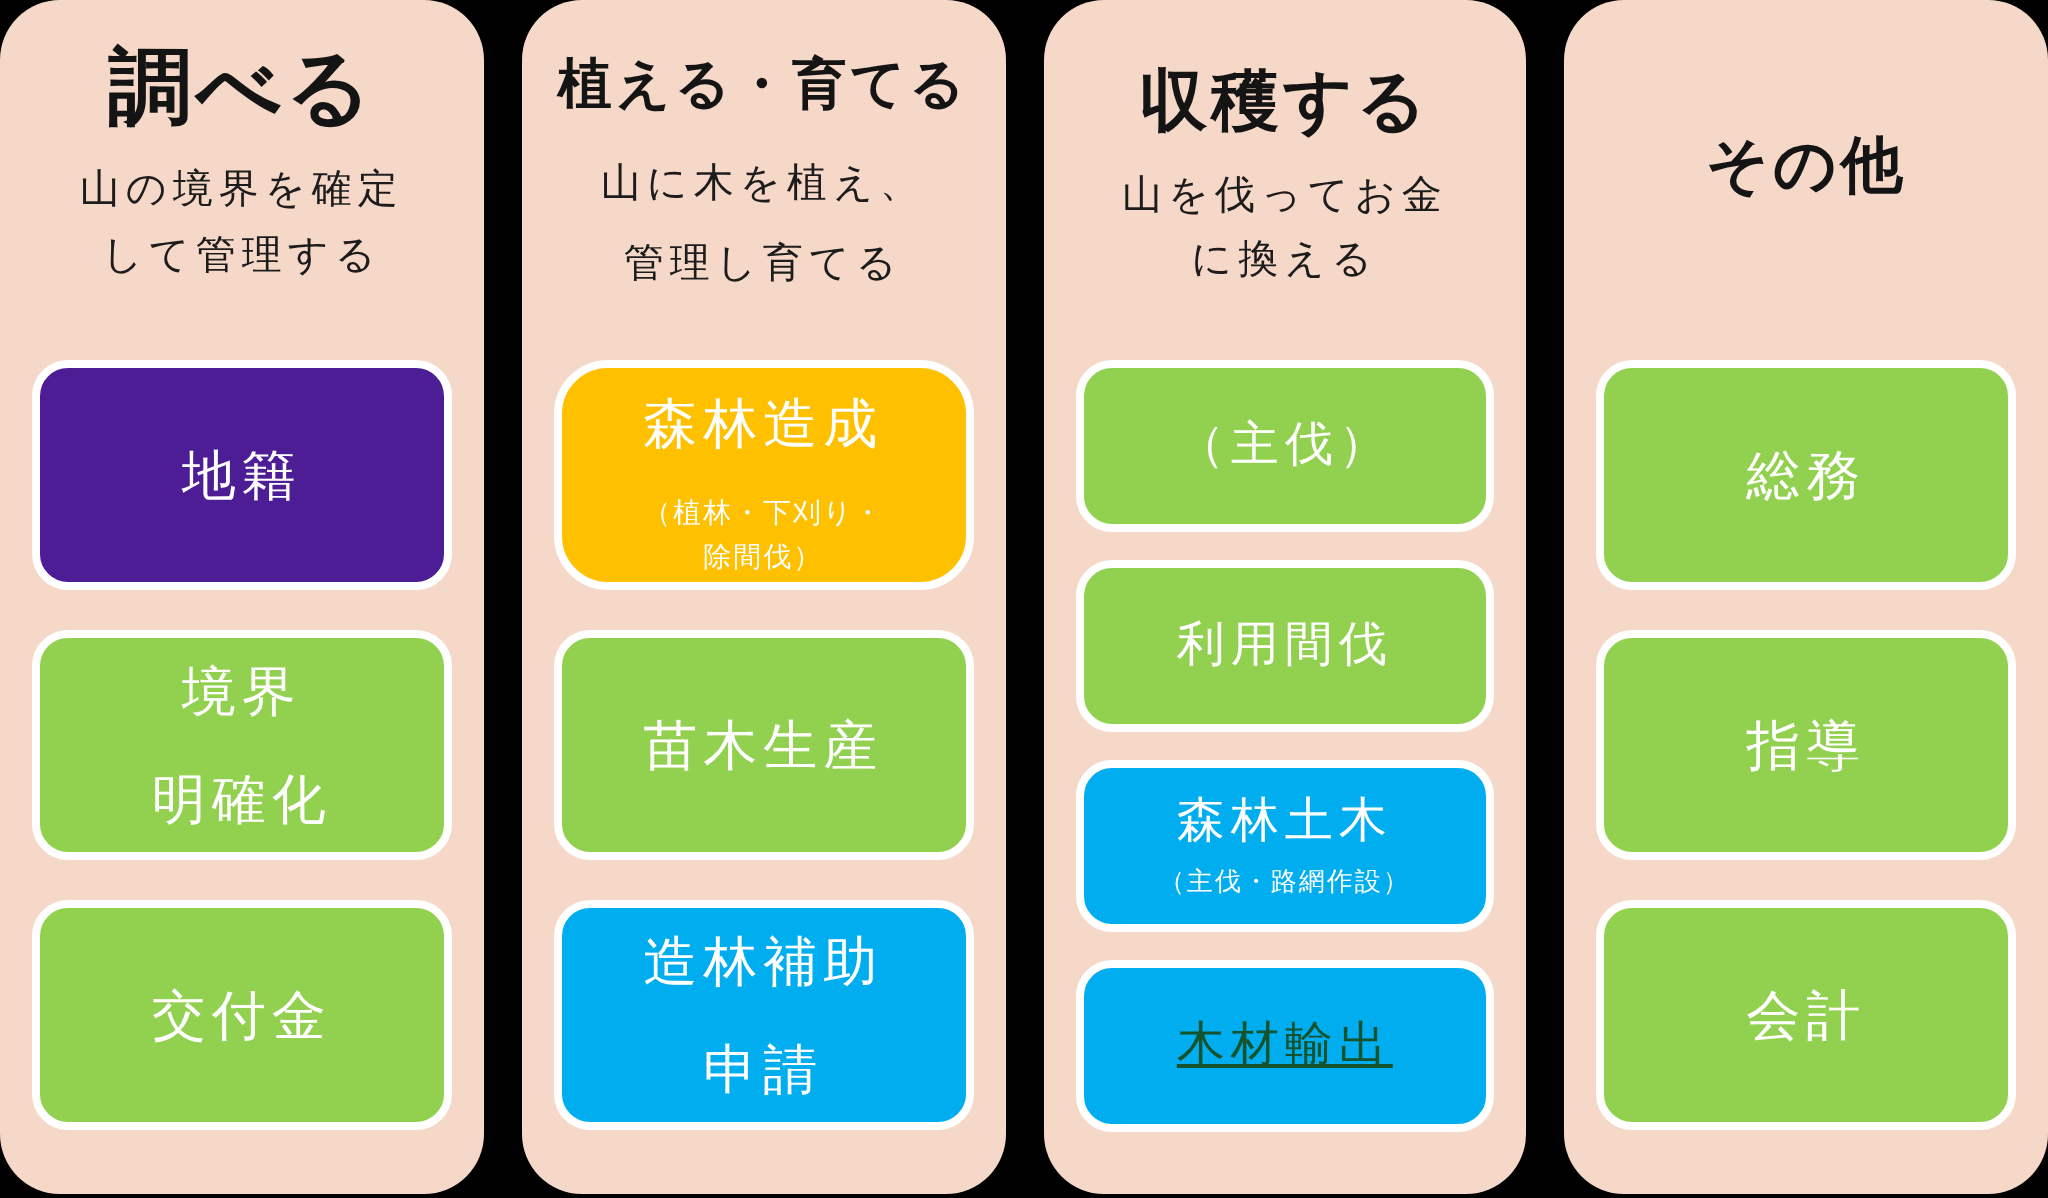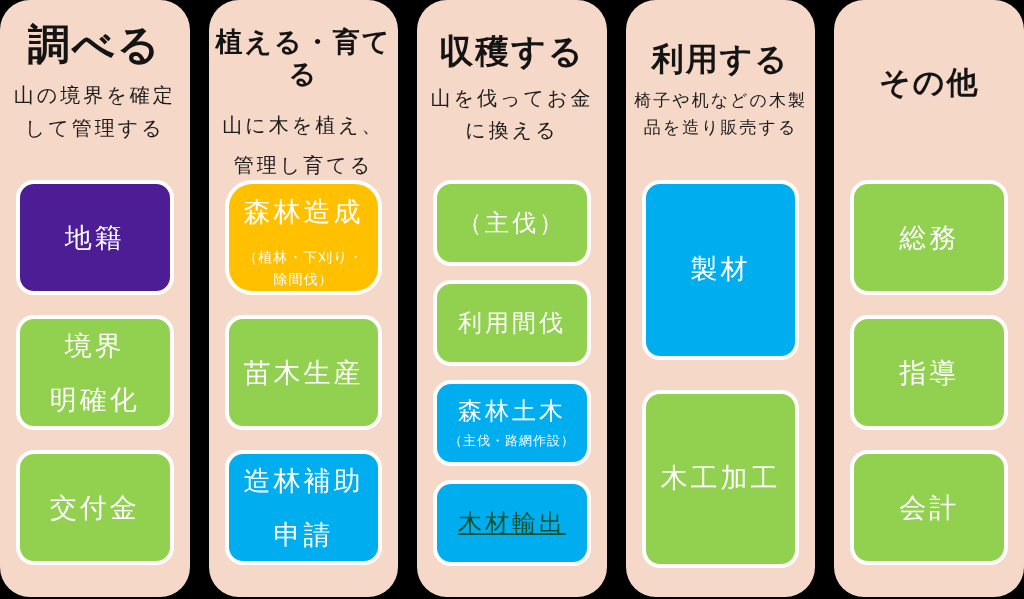--- a/index.html
+++ b/index.html
@@ -168,41 +168,20 @@
             <div>（主伐・路網作設）</div>
           </div>
         </div>
         <div class="box" style="background: rgb(0, 174, 239); border-color: rgb(255, 255, 255); color: #14532d; text-decoration: underline;">
           <div class="label">
             <div>木材輸出</div>
           </div>
         </div>
       </div>
     </div>
-    <div class="column col-3" style="background: rgb(246, 216, 201);">
-      <div class="col-header">
-        <div class="col-title" style="color: rgb(20, 20, 20);">利用する</div>
-        <div class="col-sub">
-          <div>椅子や机などの木製</div>
-          <div>品を造り販売する</div>
-        </div>
-      </div>
-      <div class="boxes">
-        <div class="box" style="background: rgb(0, 174, 239); border-color: rgb(255, 255, 255); color: rgb(255, 255, 255);">
-          <div class="label">
-            <div>製材</div>
-          </div>
-        </div>
-        <div class="box" style="background: rgb(146, 208, 80); border-color: rgb(255, 255, 255); color: rgb(255, 255, 255);">
-          <div class="label">
-            <div>木工加工</div>
-          </div>
-        </div>
-      </div>
-    </div>
     <div class="column col-4" style="background: rgb(246, 216, 201);">
       <div class="col-header">
         <div class="col-title" style="color: rgb(20, 20, 20);">その他</div>
       </div>
       <div class="boxes">
         <div class="box" style="background: rgb(146, 208, 80); border-color: rgb(255, 255, 255); color: rgb(255, 255, 255);">
           <div class="label">
             <div>総務</div>
           </div>
         </div>

